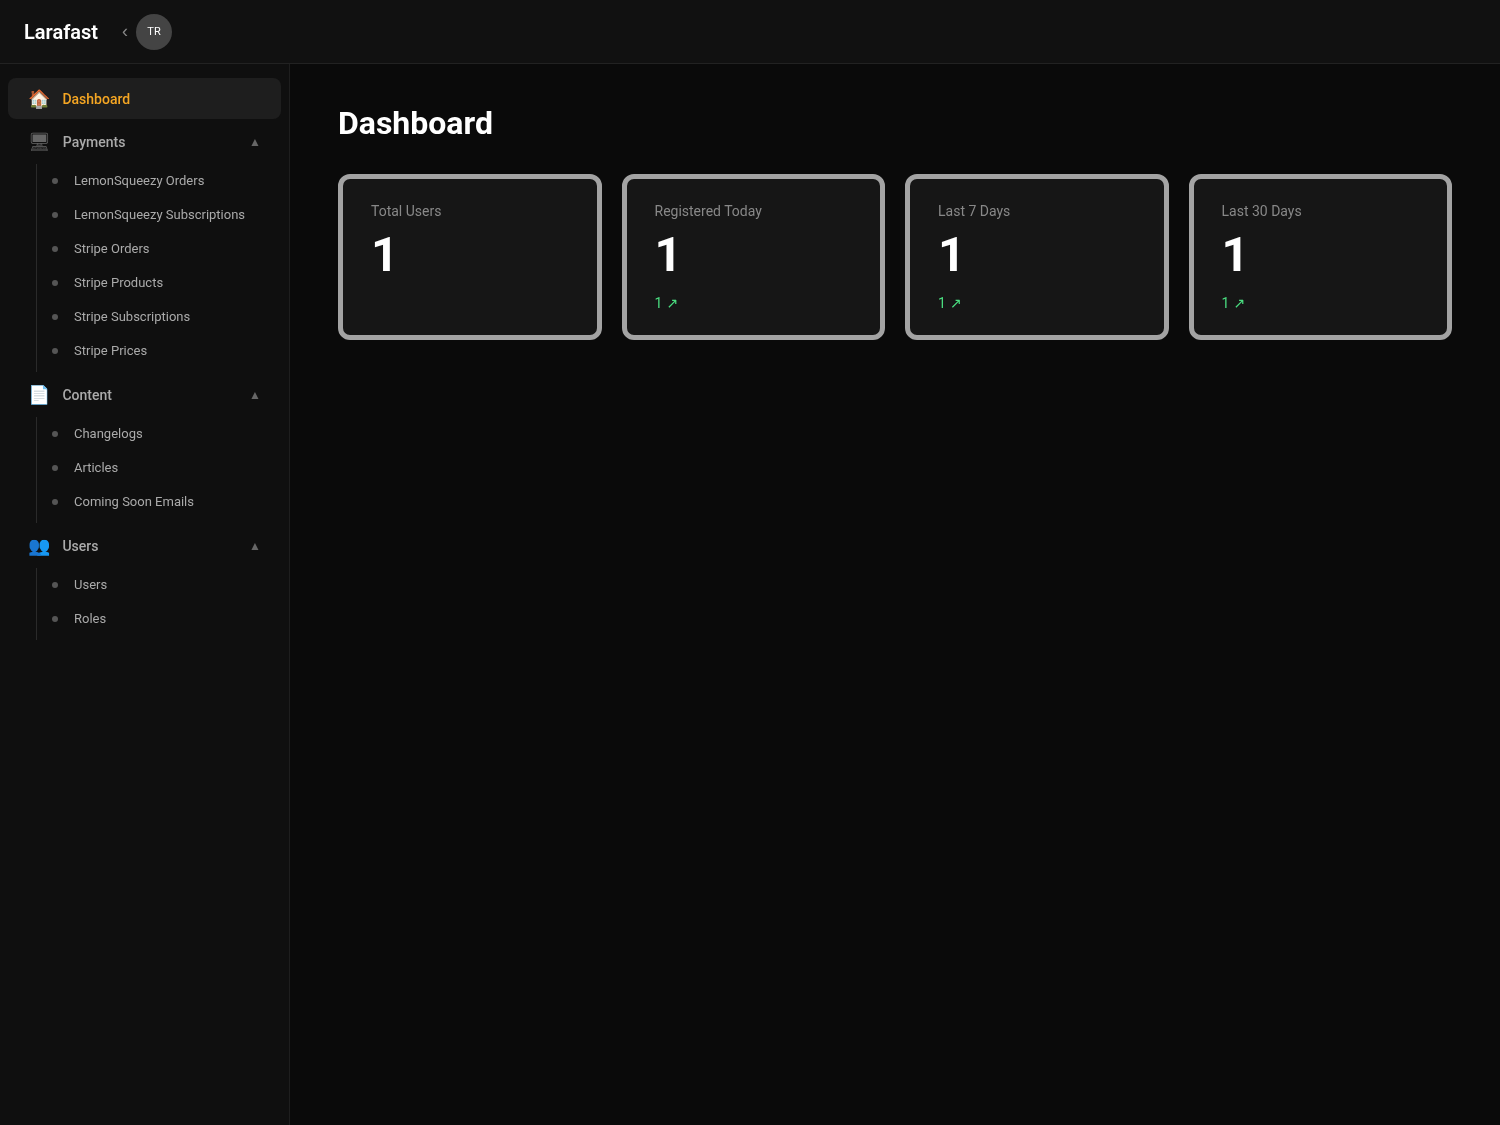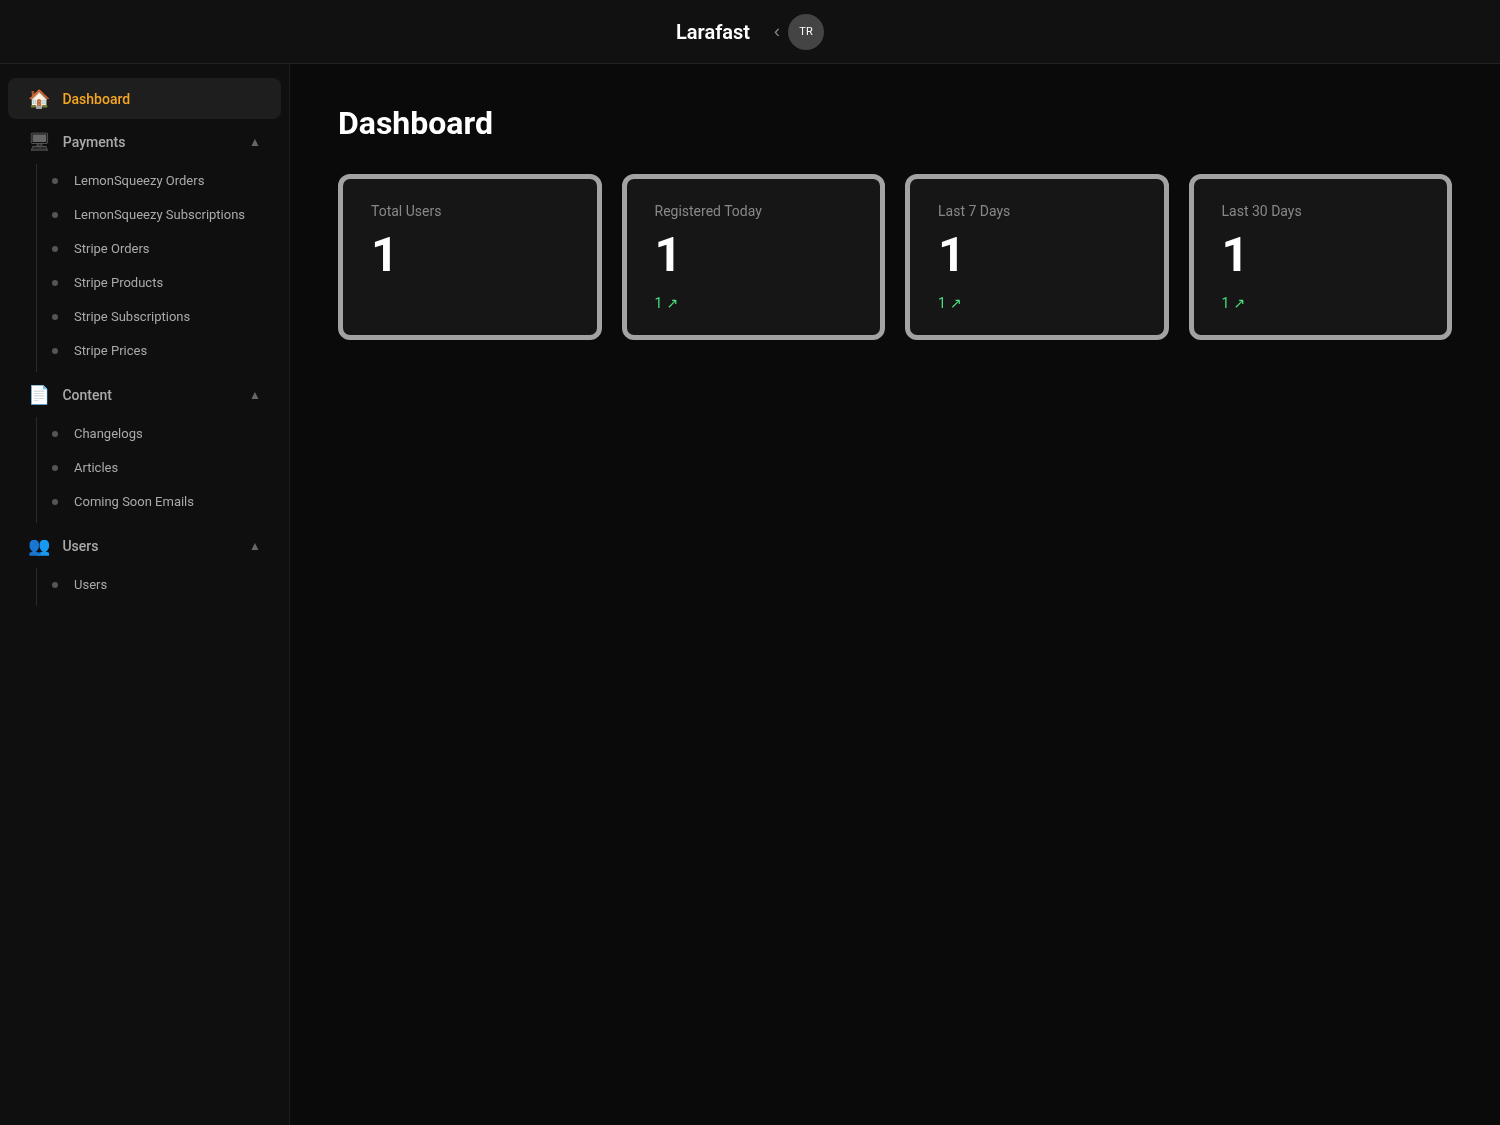--- a/index.html
+++ b/index.html
@@ -14,21 +14,21 @@
       font-family: -apple-system, BlinkMacSystemFont, 'Segoe UI', Roboto, sans-serif;
       width: 1500px;
       height: 1125px;
       overflow: hidden;
     }
 
     
     .topbar {
       display: flex;
       align-items: center;
-      justify-content: center;
+      justify-content: flex-start;
       background-color: #111111;
       padding: 0 24px;
       height: 64px;
       border-bottom: 1px solid #222;
     }
 
     .topbar-left {
       display: flex;
       align-items: center;
       gap: 16px;
@@ -326,20 +326,24 @@
         <span class="sidebar-label muted">Users</span>
       </div>
       <span class="chevron">▲</span>
     </div>
     <div class="subitems-container">
       <div class="sidebar-subitems">
         <div class="sidebar-subitem">
           <span class="dot"></span>
           <span class="subitem-label">Users</span>
         </div>
+        <div class="sidebar-subitem">
+          <span class="dot"></span>
+          <span class="subitem-label">Roles</span>
+        </div>
       </div>
     </div>
 
   </nav>
 
   <main class="main">
     <h1 class="page-title">Dashboard</h1>
 
     <div class="stats-grid">
 

